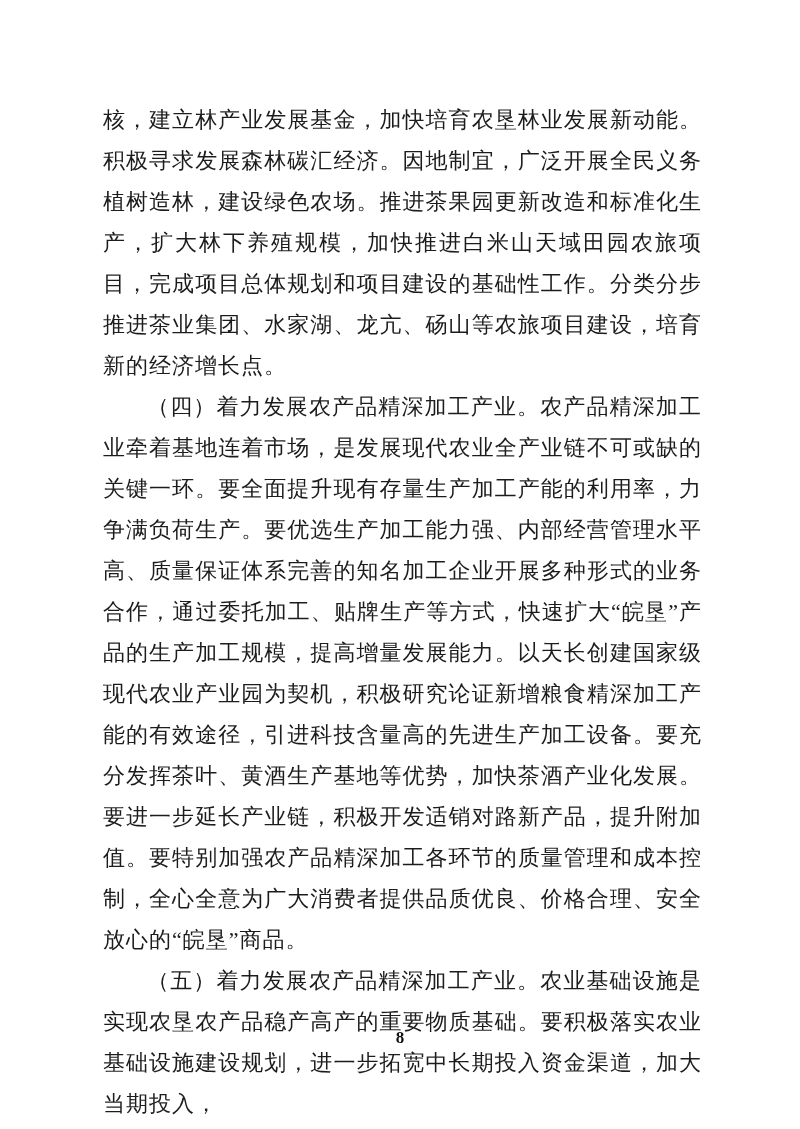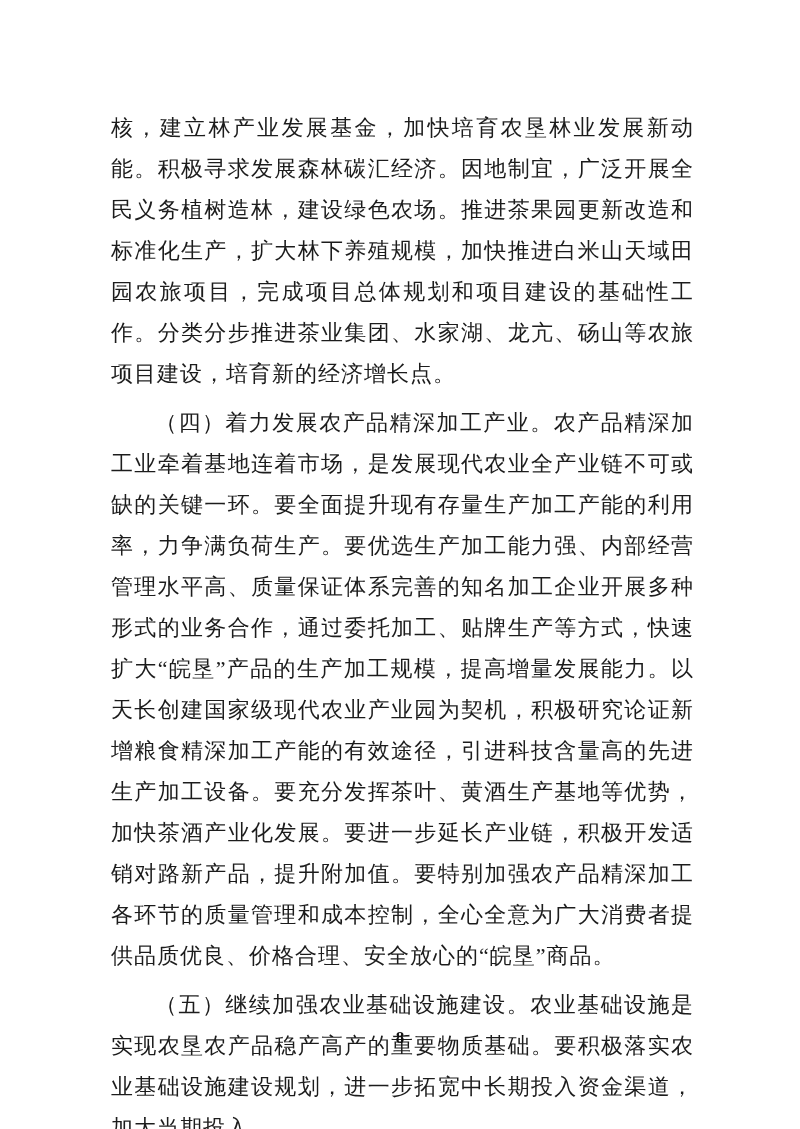--- a/index.html
+++ b/index.html
@@ -21,21 +21,21 @@
     left: 103px;
     top: 99px;
     width: 599px;
     font-size: 22px;
     line-height: 41px;
     text-align: justify;
     text-justify: inter-character;
     letter-spacing: 1px;
   }
   .para {
-    margin: 8px;
+    margin: 0;
     padding: 0;
   }
   .para.indent {
     text-indent: 2em;
   }
   .para .lead {
     font-weight: normal;
   }
   .page-number {
     position: absolute;
@@ -49,16 +49,16 @@
     font-family: "Liberation Serif", "DejaVu Serif", serif;
   }
 </style>
 </head>
 <body>
 
 <div class="page">
   <div class="text-block">
     <p class="para"><span class="lead"></span><span>核，建立林产业发展基金，加快培育农垦林业发展新动能。积极寻求发展森林碳汇经济。因地制宜，广泛开展全民义务植树造林，建设绿色农场。推进茶果园更新改造和标准化生产，扩大林下养殖规模，加快推进白米山天域田园农旅项目，完成项目总体规划和项目建设的基础性工作。分类分步推进茶业集团、水家湖、龙亢、砀山等农旅项目建设，培育新的经济增长点。</span></p>
     <p class="para indent"><span class="lead">（四）着力发展农产品精深加工产业。</span><span>农产品精深加工业牵着基地连着市场，是发展现代农业全产业链不可或缺的关键一环。要全面提升现有存量生产加工产能的利用率，力争满负荷生产。要优选生产加工能力强、内部经营管理水平高、质量保证体系完善的知名加工企业开展多种形式的业务合作，通过委托加工、贴牌生产等方式，快速扩大“皖垦”产品的生产加工规模，提高增量发展能力。以天长创建国家级现代农业产业园为契机，积极研究论证新增粮食精深加工产能的有效途径，引进科技含量高的先进生产加工设备。要充分发挥茶叶、黄酒生产基地等优势，加快茶酒产业化发展。要进一步延长产业链，积极开发适销对路新产品，提升附加值。要特别加强农产品精深加工各环节的质量管理和成本控制，全心全意为广大消费者提供品质优良、价格合理、安全放心的“皖垦”商品。</span></p>
-    <p class="para indent"><span class="lead">（五）继续加强农业基础设施建设。</span><span>农业基础设施是实现农垦农产品稳产高产的重要物质基础。要积极落实农业基础设施建设规划，进一步拓宽中长期投入资金渠道，加大当期投入，</span></p>
+    <p class="para indent"><span class="lead">（五）着力发展农产品精深加工产业。</span><span>农业基础设施是实现农垦农产品稳产高产的重要物质基础。要积极落实农业基础设施建设规划，进一步拓宽中长期投入资金渠道，加大当期投入，</span></p>
   </div>
   <div class="page-number">8</div>
 </div>
 
 </body></html>

